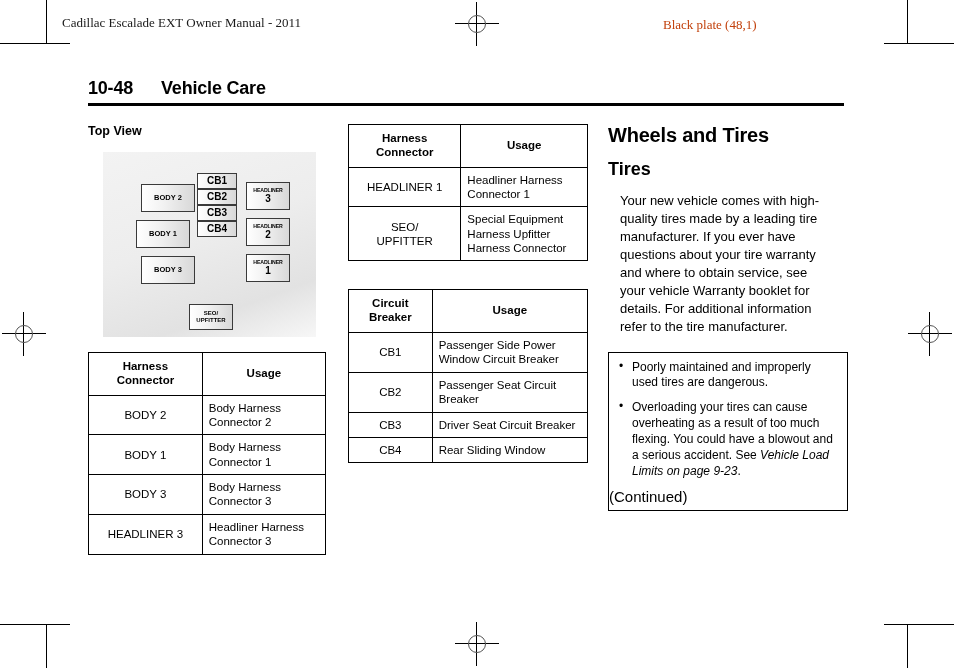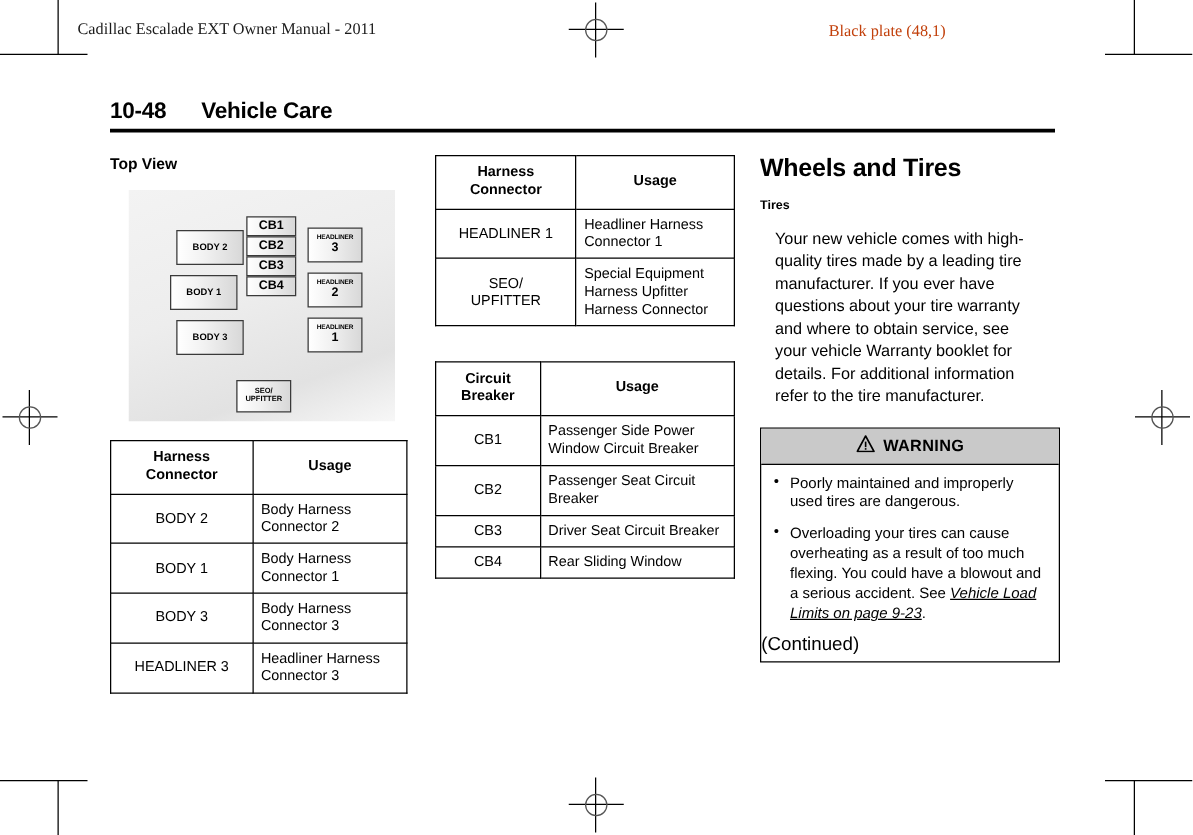--- a/index.html
+++ b/index.html
@@ -146,21 +146,21 @@
   .t-cb { margin-top: 28px; }
 
   
   .h1 {
     font-size: 20px;
     font-weight: bold;
     margin: 0 0 12px 0;
     letter-spacing: -0.2px;
   }
   .h2 {
-    font-size: 10px;
+    font-size: 18px;
     font-weight: bold;
     margin: 0 0 8px 0;
   }
   .body-p {
     font-size: 13px;
     line-height: 1.38;
     margin: 12px;
   }
 
   .warnbox {
@@ -200,21 +200,21 @@
   ul.wb-list li .bullet {
     position: absolute;
     left: 1px; top: -1px;
     font-size: 12px;
   }
   .wb-cont {
     text-align: left;
     font-size: 15px;
     padding: 1px 9px 5px 0;
   }
-  .ital { font-style: italic; text-decoration: underline; }
+  .ital { font-style: italic; }
 </style>
 </head>
 <body>
 
 <div class="crop-line crop-v" style="left:46px; top:0; height:44px;"></div>
 <div class="crop-line crop-h" style="left:0; top:43px; width:70px;"></div>
 
 <div class="crop-line crop-v" style="left:907px; top:0; height:44px;"></div>
 <div class="crop-line crop-h" style="left:884px; top:43px; width:70px;"></div>
 
@@ -404,30 +404,20 @@
     </tbody>
   </table>
 </div>
 
 <div class="col col-right">
   <h1 class="h1">Wheels and Tires</h1>
   <h2 class="h2">Tires</h2>
   <p class="body-p">Your new vehicle comes with high-quality tires made by a leading tire manufacturer. If you ever have questions about your tire warranty and where to obtain service, see your vehicle Warranty booklet for details. For additional information refer to the tire manufacturer.</p>
 
   <div class="warnbox">
-    <div class="wb-head">
-      <span aria-hidden="true">
-        <svg width="15" height="14" viewBox="0 0 15 14">
-          <polygon points="7.5,0.8 14.2,13.2 0.8,13.2" fill="none" stroke="#000" stroke-width="1.3" stroke-linejoin="round"></polygon>
-          <rect x="6.85" y="5.3" width="1.3" height="4.4" fill="#000"></rect>
-          <rect x="6.85" y="10.5" width="1.3" height="1.3" fill="#000"></rect>
-        </svg>
-      </span>
-      <span>WARNING</span>
-    </div>
     <div class="wb-body">
       <ul class="wb-list">
         <li>
           <span class="bullet">•</span>
           <span>Poorly maintained and improperly used tires are dangerous.</span>
         </li>
         <li>
           <span class="bullet">•</span>
           <span>Overloading your tires can cause overheating as a result of too much flexing. You could have a blowout and a serious accident. See </span><span class="ital">Vehicle Load Limits on page 9-23</span><span>.</span>
         </li>

